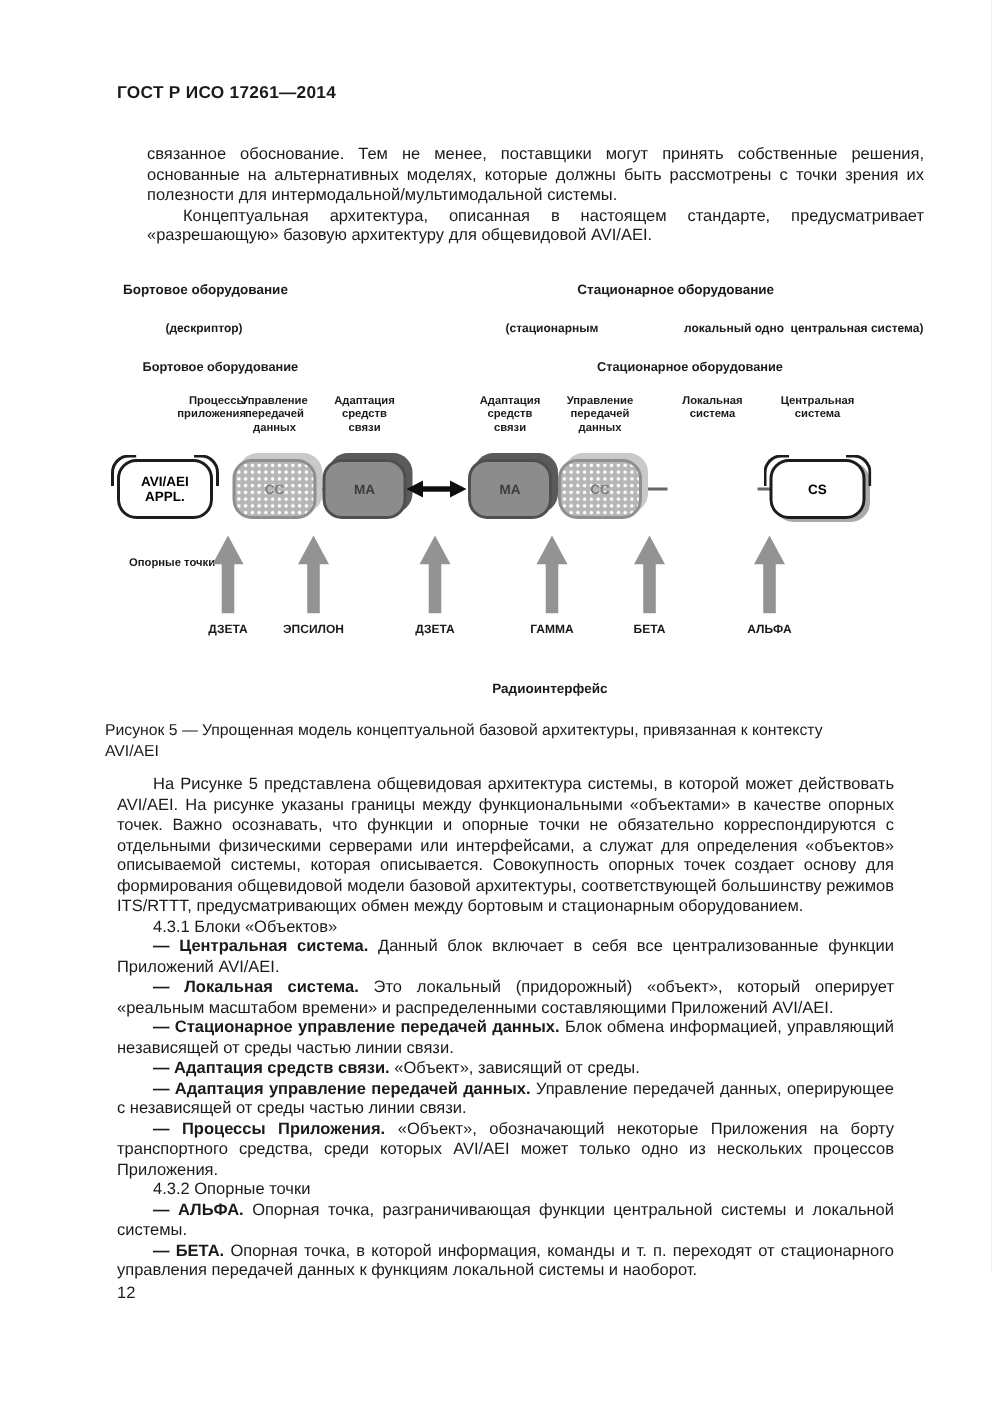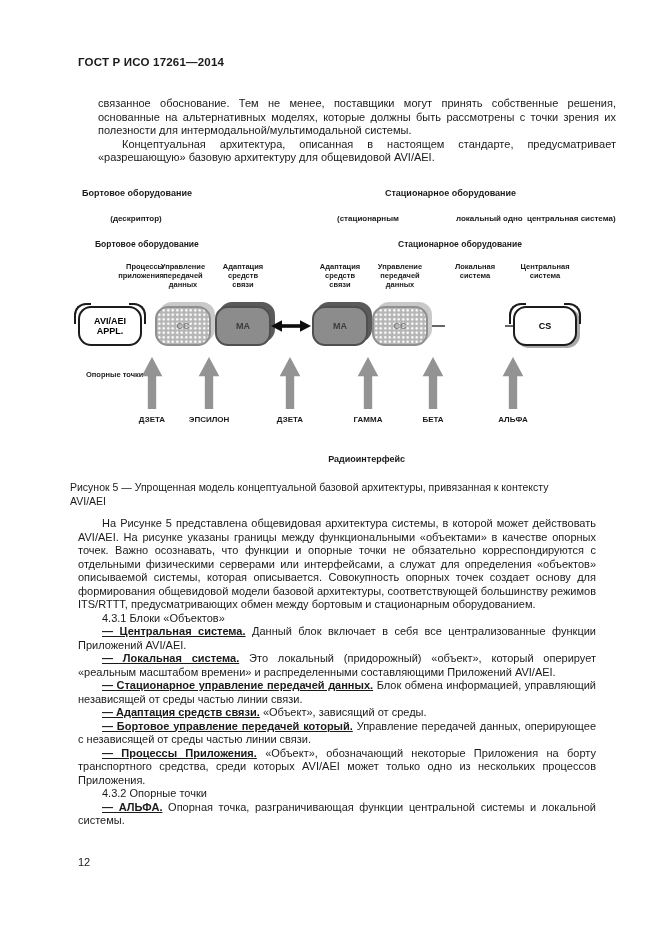--- a/index.html
+++ b/index.html
@@ -5,21 +5,21 @@
   html,body{margin:0;padding:0;background:#e8e8e8;}
   .page{
     position:relative;width:661px;height:936px;background:#ffffff;
     font-family:"Liberation Sans", sans-serif;color:#1a1a1a;overflow:hidden;
   }
   .abs{position:absolute;}
   .doc-header{left:78px;top:56px;font-size:11.5px;font-weight:bold;letter-spacing:.2px;}
   .textcol{left:78px;width:518px;font-size:11px;line-height:13.5px;text-align:justify;}
   .textcol p{margin:0;}
   .indent{text-indent:24px;}
-  .bold{font-weight:bold;text-decoration:underline;}
+  .bold{font-weight:bold;}
 
   
   .figure{left:0;top:183px;width:661px;height:298px;}
   .flabel{position:absolute;font-weight:bold;white-space:nowrap;}
   .f9{font-size:9px;}  .f8{font-size:8px;} .f85{font-size:8.5px;}
   .ctr{text-align:center;}
   .collabel{position:absolute;top:79px;width:76px;font-size:7.5px;line-height:9px;
     font-weight:bold;text-align:center;white-space:pre-line;}
   .box{position:absolute;top:123px;height:40px;border-radius:13px;
     display:flex;align-items:center;justify-content:center;
@@ -137,21 +137,22 @@
 AVI/AEI</div>
 
   <div class="abs textcol" style="top:517px;">
     <p class="indent">На Рисунке 5 представлена общевидовая архитектура системы, в которой может действовать AVI/AEI. На рисунке указаны границы между функциональными «объектами» в качестве опорных точек. Важно осознавать, что функции и опорные точки не обязательно корреспондируются с отдельными физическими серверами или интерфейсами, а служат для определения «объектов» описываемой системы, которая описывается. Совокупность опорных точек создает основу для формирования общевидовой модели базовой архитектуры, соответствующей большинству режимов ITS/RTTT, предусматривающих обмен между бортовым и стационарным оборудованием.</p>
     <p class="indent">4.3.1 Блоки «Объектов»</p>
 
     <p class="indent"><span class="bold">— Центральная система.</span> <span>Данный блок включает в себя все централизованные функции Приложений AVI/AEI.</span></p>
     <p class="indent"><span class="bold">— Локальная система.</span> <span>Это локальный (придорожный) «объект», который оперирует «реальным масштабом времени» и распределенными составляющими Приложений AVI/AEI.</span></p>
     <p class="indent"><span class="bold">— Стационарное управление передачей данных.</span> <span>Блок обмена информацией, управляющий независящей от среды частью линии связи.</span></p>
     <p class="indent"><span class="bold">— Адаптация средств связи.</span> <span>«Объект», зависящий от среды.</span></p>
-    <p class="indent"><span class="bold">— Бортовое управление передачей который.</span> <span>Управление передачей данных, оперирующее с независящей от среды частью линии связи.</span></p>
+    <p class="indent"><span class="bold">— Адаптация управление передачей данных.</span> <span>Управление передачей данных, оперирующее с независящей от среды частью линии связи.</span></p>
     <p class="indent"><span class="bold">— Процессы Приложения.</span> <span>«Объект», обозначающий некоторые Приложения на борту транспортного средства, среди которых AVI/AEI может только одно из нескольких процессов Приложения.</span></p>
 
     <p class="indent">4.3.2 Опорные точки</p>
     <p class="indent"><span class="bold">— АЛЬФА.</span> <span>Опорная точка, разграничивающая функции центральной системы и локальной системы.</span></p>
+    <p class="indent"><span class="bold">— БЕТА.</span> <span>Опорная точка, в которой информация, команды и т. п. переходят от стационарного управления передачей данных к функциям локальной системы и наоборот.</span></p>
   </div>
 
   <div class="abs pagenum">12</div>
 </div>
 
 </body></html>

